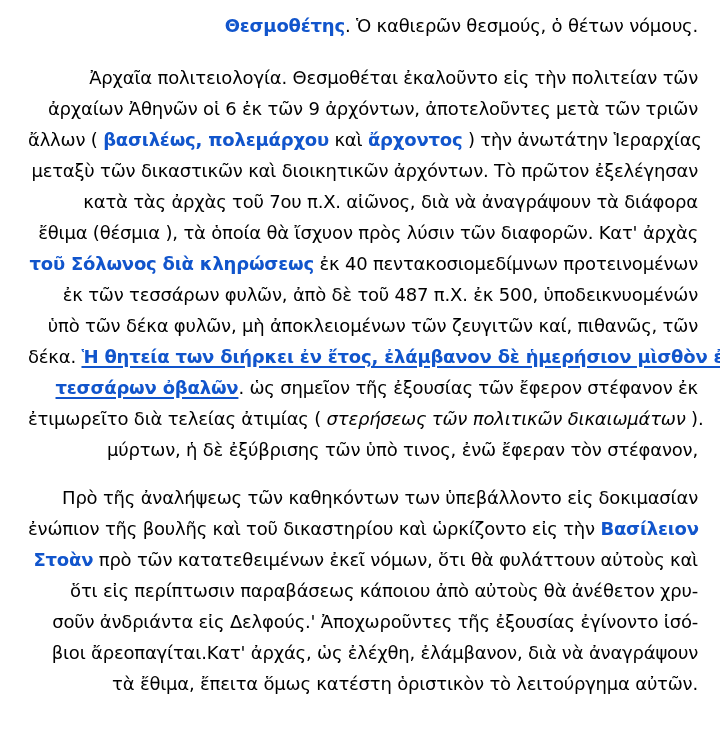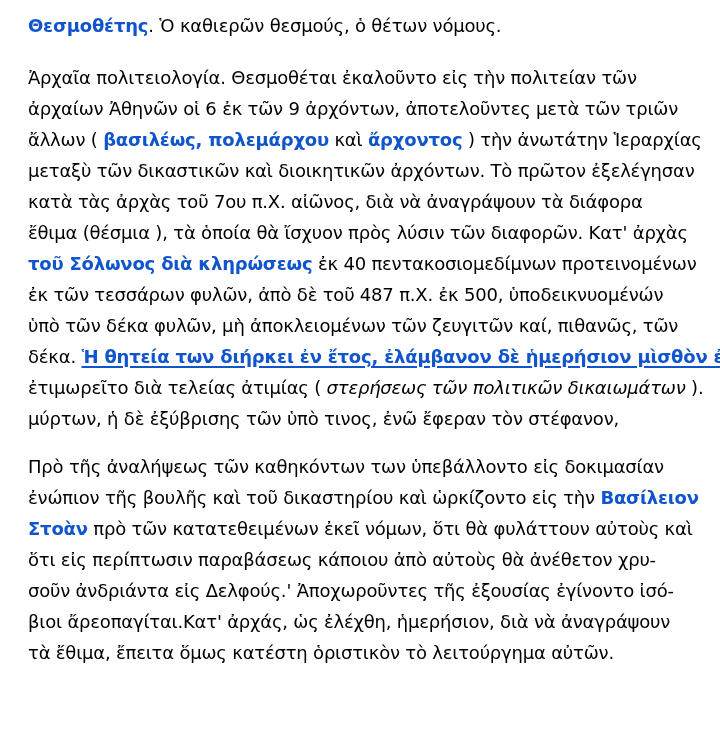--- a/index.html
+++ b/index.html
@@ -21,20 +21,21 @@
     margin: 0 0 17px 0;
   }
   .para.title-para {
     margin-bottom: 21px;
   }
   .line {
     font-size: 18px;
     line-height: 31px;
     letter-spacing: -0.2px;
     white-space: nowrap;
+    text-align: right;
   }
   .s-normal { font-weight: normal; font-style: normal; }
   .s-bold { font-weight: normal; }
   .s-italic { font-style: italic; }
   .s-link-bold {
     color: var(--link-color, #1155CC);
     font-weight: bold;
   }
   .s-link-bold-underline {
     color: var(--link-color, #1155CC);
@@ -56,26 +57,27 @@
         <div class="line"><span class="s-normal">Ἀρχαῖα πολιτειολογία. Θεσμοθέται ἐκαλοῦντο εἰς τὴν πολιτείαν τῶν</span></div>
         <div class="line"><span class="s-normal">ἀρχαίων Ἀθηνῶν οἱ 6 ἐκ τῶν 9 ἀρχόντων, ἀποτελοῦντες μετὰ τῶν τριῶν</span></div>
         <div class="line"><span class="s-normal">ἄλλων ( </span><span class="s-link-bold">βασιλέως, πολεμάρχου</span><span class="s-normal"> καὶ </span><span class="s-link-bold">ἄρχοντος</span><span class="s-normal"> ) τὴν ἀνωτάτην Ἱεραρχίας</span></div>
         <div class="line"><span class="s-normal">μεταξὺ τῶν δικαστικῶν καὶ διοικητικῶν ἀρχόντων. Τὸ πρῶτον ἐξελέγησαν</span></div>
         <div class="line"><span class="s-normal">κατὰ τὰς ἀρχὰς τοῦ 7ου π.Χ. αἰῶνος, διὰ νὰ ἀναγράψουν τὰ διάφορα</span></div>
         <div class="line"><span class="s-normal">ἔθιμα (θέσμια ), τὰ ὁποία θὰ ἴσχυον πρὸς λύσιν τῶν διαφορῶν. Κατ' ἀρχὰς</span></div>
         <div class="line"><span class="s-link-bold">τοῦ Σόλωνος διὰ κληρώσεως</span><span class="s-normal"> ἐκ 40 πεντακοσιομεδίμνων προτεινομένων</span></div>
         <div class="line"><span class="s-normal">ἐκ τῶν τεσσάρων φυλῶν, ἀπὸ δὲ τοῦ 487 π.Χ. ἐκ 500, ὑποδεικνυομένών</span></div>
         <div class="line"><span class="s-normal">ὑπὸ τῶν δέκα φυλῶν, μὴ ἀποκλειομένων τῶν </span><span class="s-bold">ζευγιτῶν</span><span class="s-normal"> καί, πιθανῶς, τῶν</span></div>
         <div class="line"><span class="s-bold">δέκα. </span><span class="s-link-bold-underline">Ἡ θητεία των διήρκει ἐν ἔτος, ἐλάμβανον δὲ ἡμερήσιον μὶσθὸν ἐκ</span></div>
+        <div class="line"><span class="s-link-bold-underline">τεσσάρων ὀβαλῶν</span><span class="s-normal">. ὡς σημεῖον τῆς ἐξουσίας τῶν ἔφερον στέφανον ἐκ</span></div>
         <div class="line"><span class="s-normal">ἐτιμωρεῖτο </span><span class="s-bold">διὰ τελείας ἀτιμίας</span><span class="s-normal"> ( </span><span class="s-italic">στερήσεως τῶν πολιτικῶν δικαιωμάτων</span><span class="s-normal"> ).</span></div>
         <div class="line"><span class="s-normal">μύρτων, ἡ δὲ </span><span class="s-bold">ἐξύβρισης</span><span class="s-normal"> τῶν ὑπὸ τινος, ἐνῶ ἔφεραν τὸν στέφανον,</span></div>
       </div>
       <div class="para">
         <div class="line"><span class="s-normal">Πρὸ τῆς ἀναλήψεως τῶν καθηκόντων των ὑπεβάλλοντο </span><span class="s-bold">εἰς δοκιμασίαν</span></div>
         <div class="line"><span class="s-bold">ἐνώπιον τῆς βουλῆς καὶ τοῦ δικαστηρίου</span><span class="s-normal"> καὶ ὡρκίζοντο εἰς τὴν </span><span class="s-link-bold">Βασίλειον</span></div>
         <div class="line"><span class="s-link-bold">Στοὰν</span><span class="s-normal"> πρὸ τῶν κατατεθειμένων ἐκεῖ νόμων, ὅτι θὰ φυλάττουν αὐτοὺς καὶ</span></div>
         <div class="line"><span class="s-normal">ὅτι εἰς περίπτωσιν παραβάσεως κάποιου ἀπὸ αὐτοὺς θὰ ἀνέθετον χρυ-</span></div>
         <div class="line"><span class="s-normal">σοῦν ἀνδριάντα εἰς Δελφούς.' Ἀποχωροῦντες τῆς ἐξουσίας ἐγίνοντο ἰσό-</span></div>
-        <div class="line"><span class="s-normal">βιοι ἄρεοπαγίται.Κατ' ἀρχάς, ὡς ἐλέχθη, ἡμερήσιον, </span><span class="s-bold">διὰ νὰ ἀναγράψουν</span></div>
+        <div class="line"><span class="s-normal">βιοι ἄρεοπαγίται.Κατ' ἀρχάς, ὡς ἐλέχθη, ἐλάμβανον, </span><span class="s-bold">διὰ νὰ ἀναγράψουν</span></div>
         <div class="line"><span class="s-bold">τὰ ἔθιμα,</span><span class="s-normal"> ἔπειτα ὅμως κατέστη ὁριστικὸν τὸ λειτούργημα αὐτῶν.</span></div>
       </div>
     </div>
 </div>
 
 </body></html>

